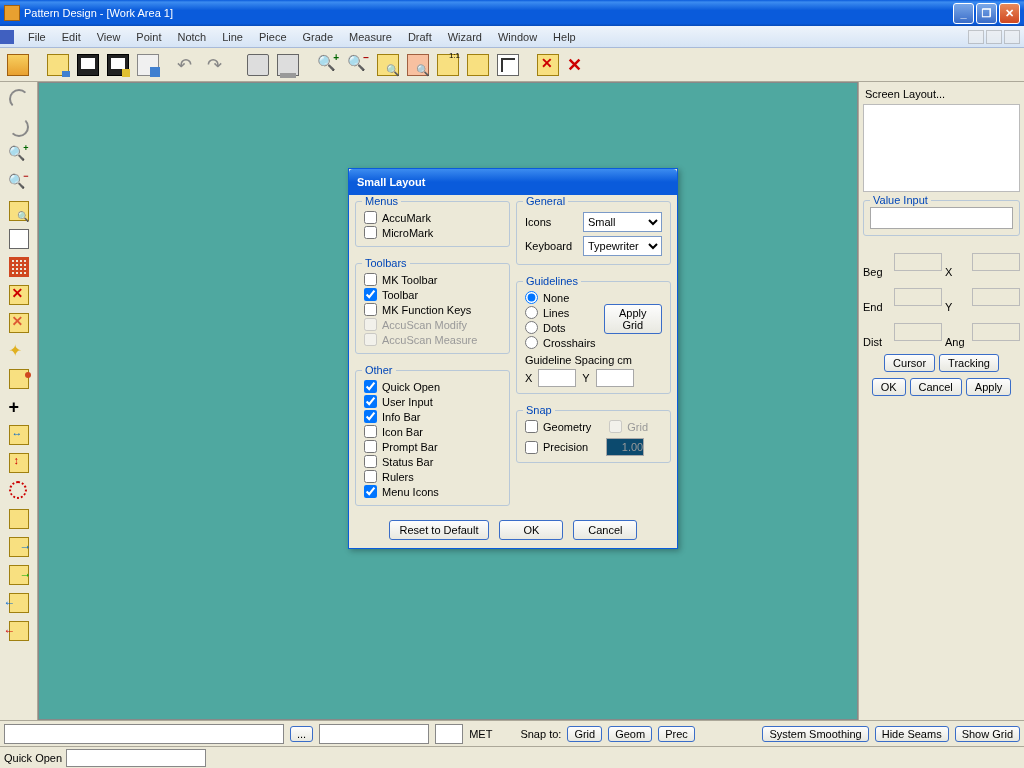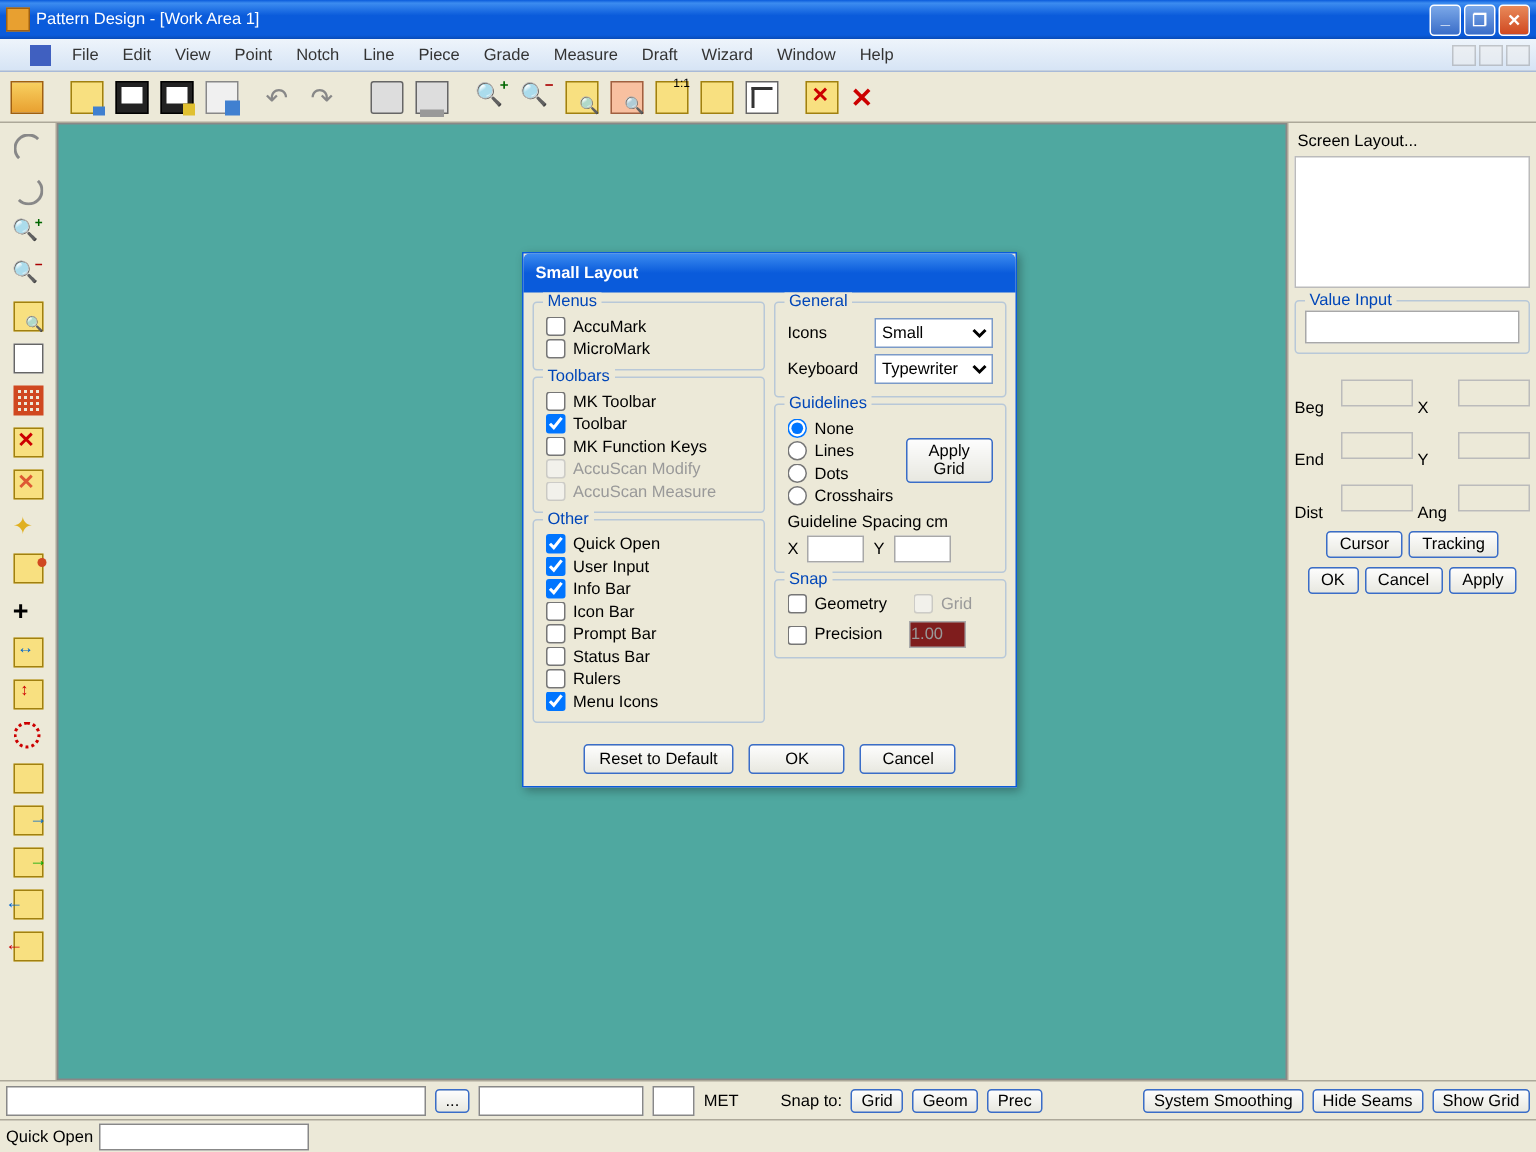--- a/index.html
+++ b/index.html
@@ -7,21 +7,21 @@
 
 
 .titlebar { height: 26px; background: linear-gradient(to bottom, #0a5bdb 0%, #3c8cf0 8%, #0a5bdb 40%, #0a5bdb 90%, #084bb8 100%); color: white; display: flex; align-items: center; padding: 0 4px; }
 .titlebar .app-icon { width: 16px; height: 16px; background: #e8a030; border: 1px solid #a06010; margin-right: 4px; }
 .titlebar .title { font-weight: normal; flex: 1; }
 .titlebar .win-btns { display: flex; gap: 2px; }
 .titlebar .win-btn { width: 21px; height: 21px; background: linear-gradient(to bottom, #7ba8e8, #3a6dc8); border: 1px solid #fff; border-radius: 3px; display: flex; align-items: center; justify-content: center; color: white; font-weight: bold; cursor: pointer; }
 .titlebar .win-btn.close { background: linear-gradient(to bottom, #e88a5a, #d04820); }
 
 
-.menubar { height: 22px; background: linear-gradient(to bottom, #eef4fb, #d6e4f5); border-bottom: 1px solid #a8bad8; display: flex; align-items: center; padding-left: 20px; }
+.menubar { height: 22px; background: linear-gradient(to bottom, #eef4fb, #d6e4f5); border-bottom: 1px solid #a8bad8; display: flex; align-items: center; padding-left: 0; }
 .menubar .mdi-icon { width: 14px; height: 14px; background: #4060c0; margin-right: 6px; }
 .menubar .menu-item { padding: 2px 8px; color: #333; cursor: pointer; }
 .menubar .mdi-controls { margin-left: auto; display: flex; gap: 2px; padding-right: 4px; opacity: 0.5; }
 .menubar .mdi-btn { width: 16px; height: 14px; border: 1px solid #999; background: #eee; }
 
 
 .main-toolbar { height: 34px; background: #ece9d8; border-bottom: 1px solid #aca899; display: flex; align-items: center; padding: 2px 4px; gap: 2px; }
 .tb-btn { width: 28px; height: 28px; border: 1px solid transparent; display: flex; align-items: center; justify-content: center; cursor: pointer; }
 .tb-sep { width: 8px; }
 .tb-icon { width: 22px; height: 22px; }
@@ -54,31 +54,31 @@
 .info-bar .btn-sm { background: linear-gradient(to bottom, #fdfdfd, #e8e8e0); border: 1px solid #3a6dc8; border-radius: 3px; padding: 1px 6px; cursor: pointer; }
 
 .status-bar { position: absolute; left: 0; right: 0; bottom: 0; height: 22px; background: #ece9d8; border-top: 1px solid #aca899; display: flex; align-items: center; padding: 0 4px; gap: 4px; }
 .status-bar .st-label {}
 .status-bar .st-box { height: 18px; width: 140px; background: #fff; border: 1px solid #888; }
 
 
 .dialog { position: absolute; left: 348px; top: 168px; width: 330px; background: #ece9d8; border: 1px solid #0a5bdb; box-shadow: 2px 2px 6px rgba(0,0,0,0.3); }
 .dialog .dlg-title { height: 26px; background: linear-gradient(to bottom, #3c8cf0 0%, #0a5bdb 50%, #0a5bdb 100%); color: white; font-weight: bold; display: flex; align-items: center; padding: 0 8px; border-radius: 4px 4px 0 0; }
 .dialog .dlg-body { padding: 6px; display: flex; gap: 6px; }
-.dialog .col { flex: 1; display: flex; flex-direction: column; gap: 4px; }
+.dialog .col { flex: 1; display: flex; flex-direction: column; gap: 16px; }
 .dlg-fieldset { border: 1px solid #b8c8d8; border-radius: 3px; padding: 8px 8px 6px; position: relative; }
 .dlg-fieldset .legend { position: absolute; top: -7px; left: 6px; background: #ece9d8; padding: 0 3px; color: #0046b8; }
 .chk-row, .rad-row { display: flex; align-items: center; gap: 5px; padding: 1px 0; }
 .chk-row input, .rad-row input { width: 13px; height: 13px; }
 .chk-row.disabled { color: #999; }
 .sel-row { display: flex; align-items: center; gap: 6px; padding: 2px 0; }
 .sel-row label { width: 52px; }
 .sel-row select { flex: 1; height: 20px; border: 1px solid #7b9ac8; background: #fff; }
 .sm-input { width: 38px; height: 18px; border: 1px solid #a8a8a8; background: #fff; }
-.sm-input.dis { background: #7f1d1d; color: #999; text-align: left; }
+.sm-input.dis { background: #0c4a6e; color: #999; text-align: right; }
 .dlg-buttons { display: flex; justify-content: center; gap: 10px; padding: 8px; }
 .dlg-buttons .btn { min-width: 64px; padding: 3px 10px; }
 
 
 .i-folder { background: linear-gradient(#f8d060, #e8a030); border: 1px solid #a06010; }
 .i-open   { background: #f8e080; border: 1px solid #a08010; position: relative; }
 .i-open::after { content: ""; position: absolute; right: -2px; bottom: -2px; width: 8px; height: 6px; background: #4080d0; }
 .i-save   { background: #222; border: 1px solid #000; position:relative;} .i-save::after{content:"";position:absolute;inset:3px 3px 6px 3px;background:#fff;}
 .i-saveas { background: #222; border: 1px solid #000; position:relative;} .i-saveas::before{content:"";position:absolute;inset:3px 3px 6px 3px;background:#fff;} .i-saveas::after{content:"";position:absolute;right:-2px;bottom:-2px;width:8px;height:8px;background:#e0c030;}
 .i-store  { background: #f0f0f0; border: 1px solid #888; position:relative;} .i-store::after{content:"";position:absolute;right:-2px;bottom:-2px;width:10px;height:10px;background:#4080d0;}

